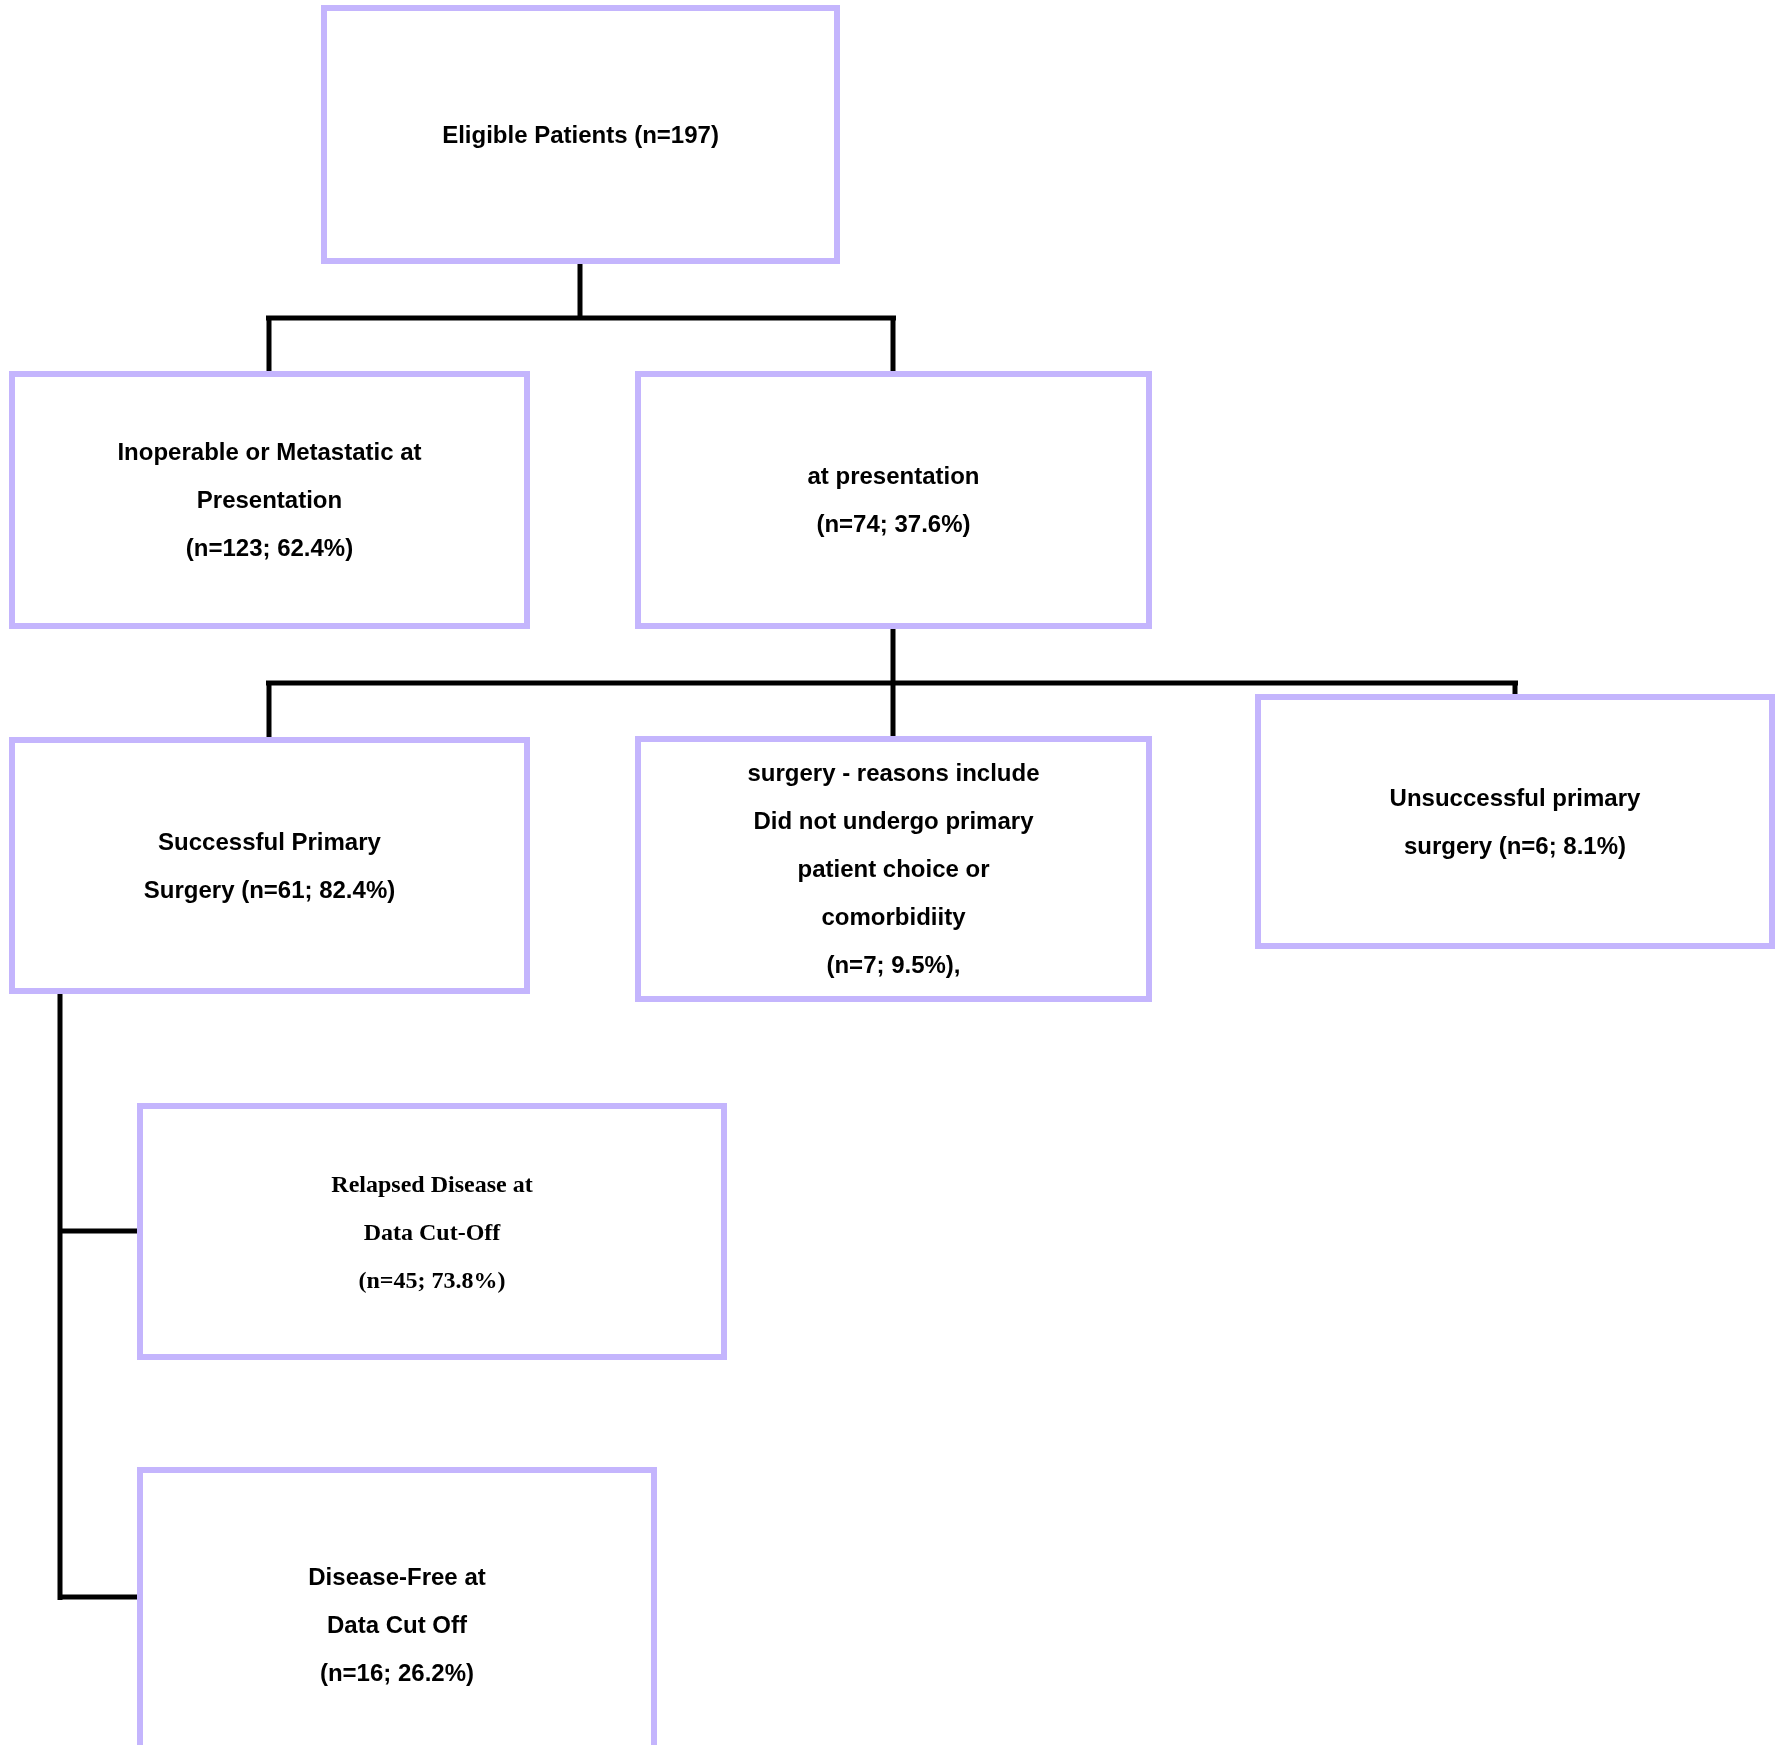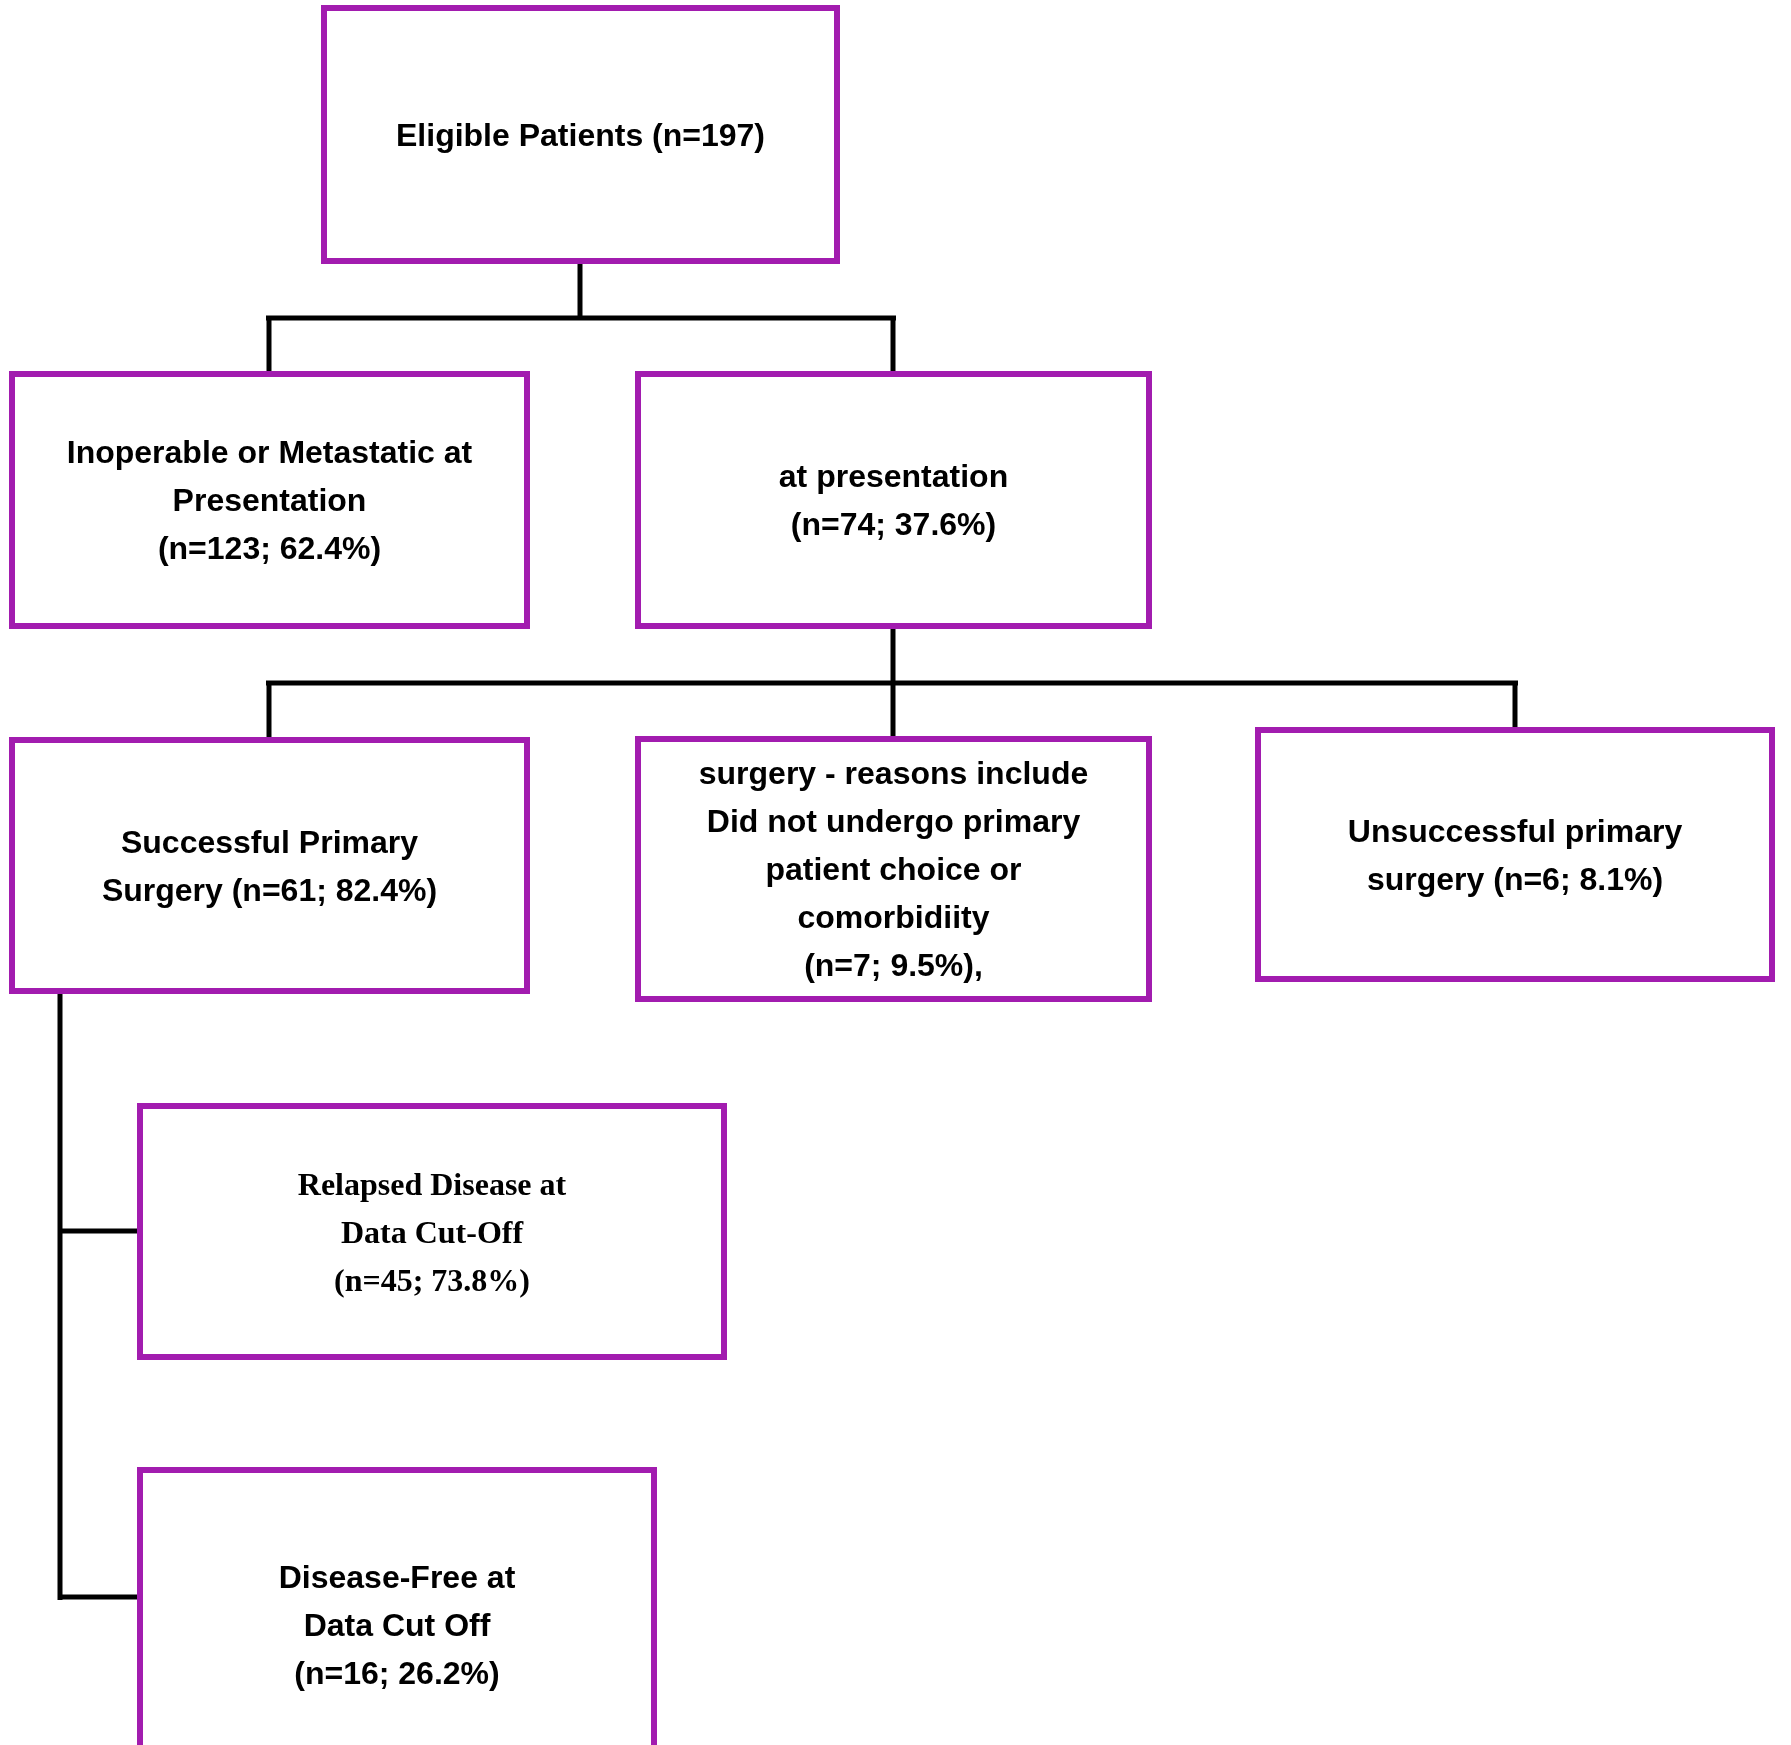--- a/index.html
+++ b/index.html
@@ -17,44 +17,44 @@
   }
   #connectors {
     position: absolute;
     left: 0;
     top: 0;
     z-index: 1;
   }
   .node {
     position: absolute;
     box-sizing: border-box;
-    border: 6px solid #a21caf;
+    border: 6px solid #c4b5fd;
     background: #ffffff;
     display: flex;
     flex-direction: column;
     justify-content: center;
     align-items: center;
     text-align: center;
     font-weight: bold;
-    font-size: 32px;
+    font-size: 24px;
     line-height: 48px;
     z-index: 2;
     padding: 0 12px;
   }
   .node .line {
     display: block;
     white-space: nowrap;
   }
   
   #box-eligible        { left: 321px;  top: 5px;    width: 519px; height: 259px; }
   #box-inoperable      { left: 9px;    top: 371px;  width: 521px; height: 258px; }
   #box-localised       { left: 635px;  top: 371px;  width: 517px; height: 258px; }
   #box-successful      { left: 9px;    top: 737px;  width: 521px; height: 257px; }
   #box-no-surgery      { left: 635px;  top: 736px;  width: 517px; height: 266px; }
-  #box-unsuccessful    { left: 1255px; top: 727px;  width: 520px; height: 255px; }
+  #box-unsuccessful    { left: 1255px; top: 694px;  width: 520px; height: 255px; }
   #box-relapsed        { left: 137px;  top: 1103px; width: 590px; height: 257px; font-family: Liberation Serif, serif; }
   #box-disease-free    { left: 137px;  top: 1467px; width: 520px; height: 316px; }
 </style>
 </head>
 <body>
 
 <div id="canvas">
 
   <svg id="connectors" width="1791" height="1745" viewBox="0 0 1791 1745" xmlns="http://www.w3.org/2000/svg">
 

